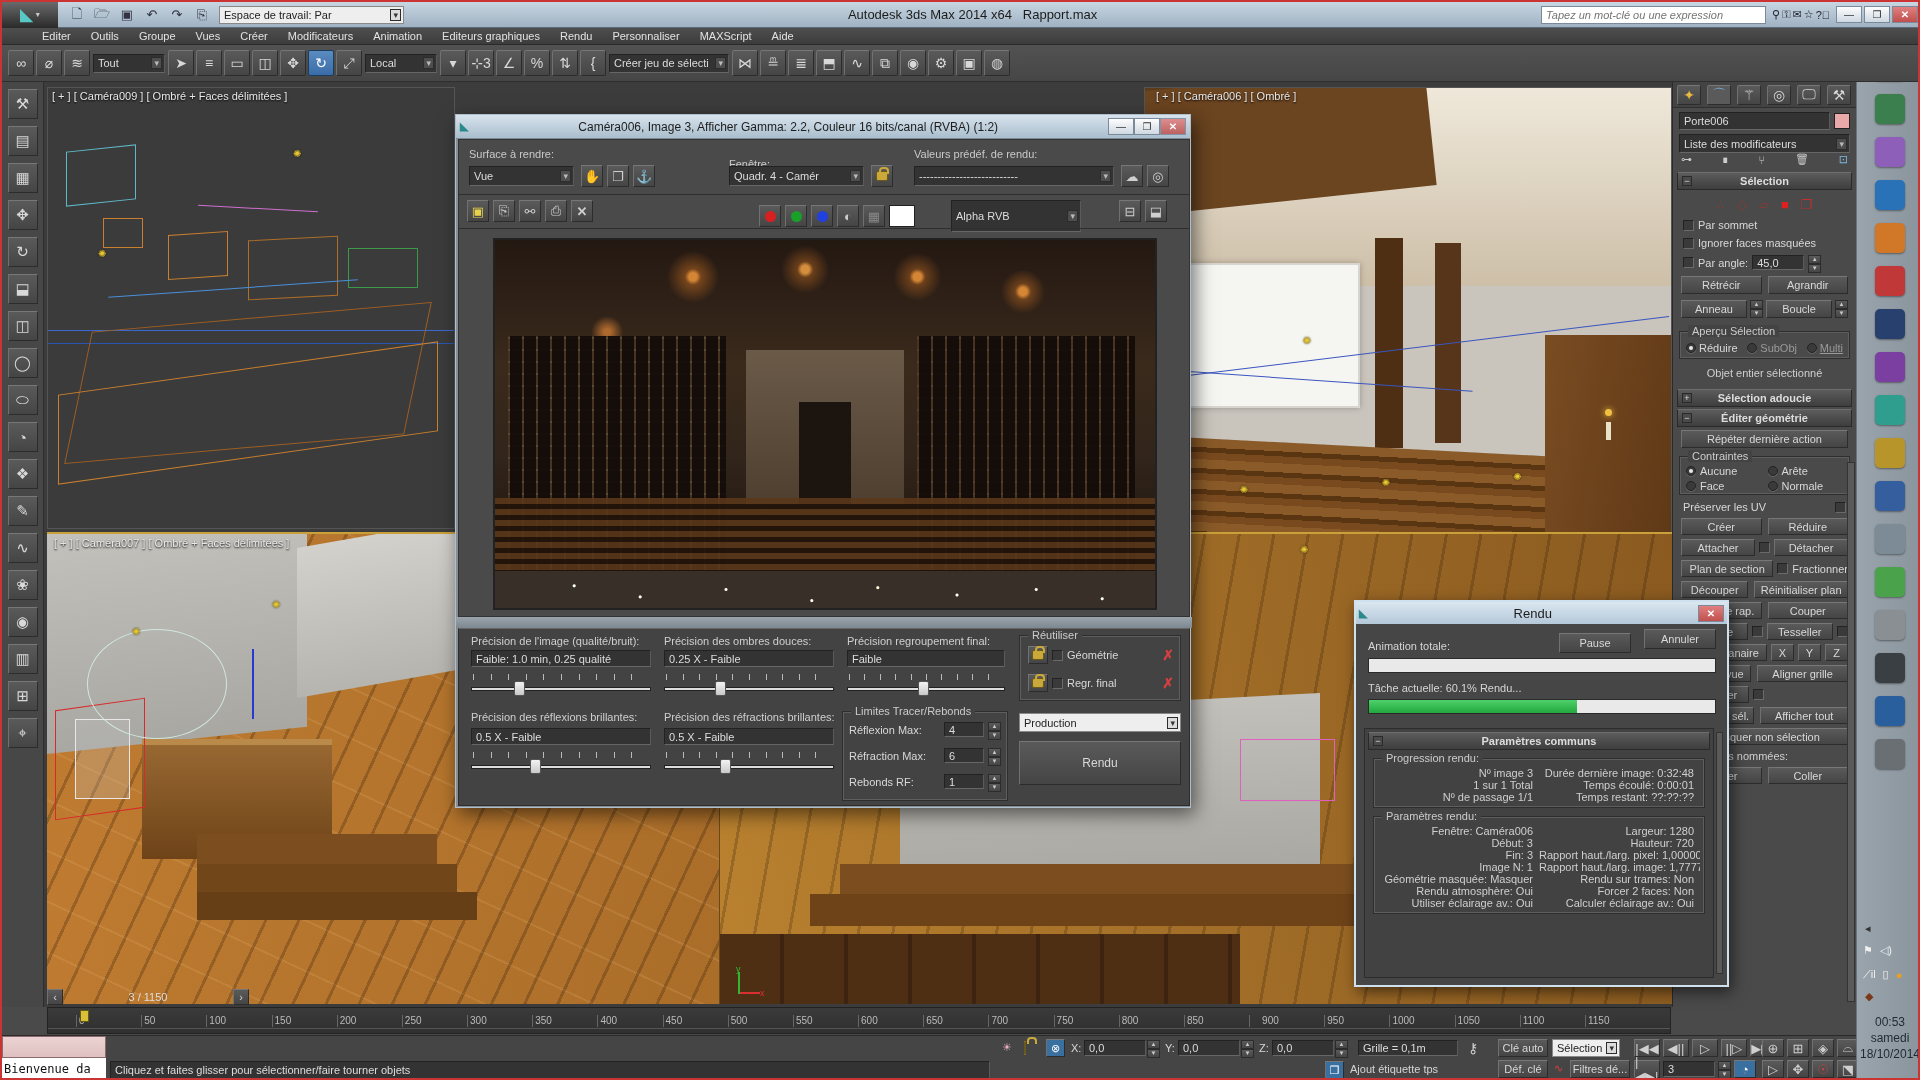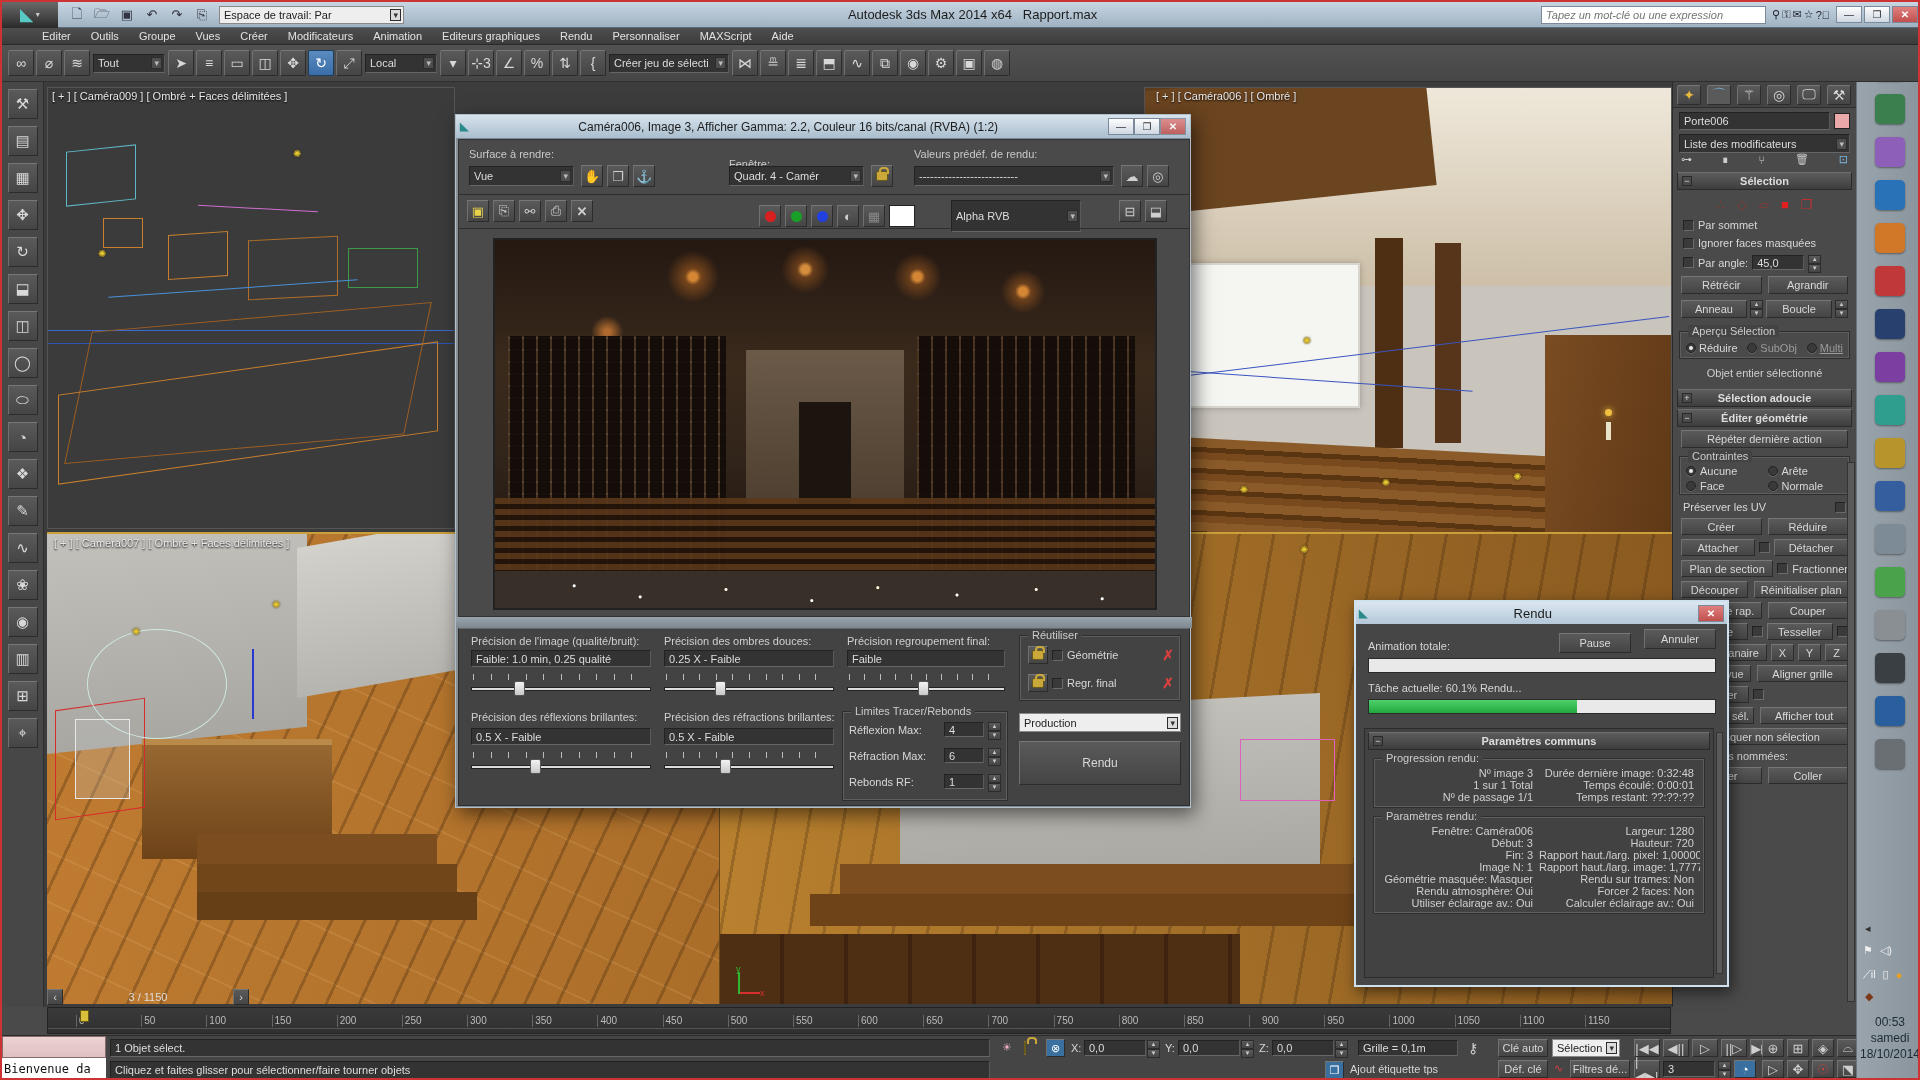--- a/index.html
+++ b/index.html
@@ -737,21 +737,20 @@
       </div>
     <div style="position:absolute;left:32px;top:2px;width:9px;height:12px;background:#d8c03a;border:1px solid #6a5a10;"></div>
     <div style="position:absolute;left:0;bottom:4px;width:100%;height:1px;background:#555;"></div>
   </div>
 
   <div style="position:absolute;left:0;top:1033px;width:1854px;height:47px;background:#454545;border-top:1px solid #2a2a2a;z-index:6;">
 
     <div style="position:absolute;left:0;top:0;width:104px;height:22px;background:linear-gradient(#ecd3d3,#dfc0c0);border:1px solid #8a6a6a;"></div>
     <div style="position:absolute;left:0;top:22px;width:104px;height:25px;background:#fff;color:#111;font-family:'DejaVu Sans Mono',monospace;font-size:12px;padding:4px 2px;white-space:nowrap;overflow:hidden;">Bienvenue da</div>
 
-    <div class="field" style="position:absolute;left:108px;top:3px;width:880px;height:18px;">1 Objet sélect.</div>
     <div class="field" style="position:absolute;left:108px;top:25px;width:880px;height:18px;">Cliquez et faites glisser pour sélectionner/faire tourner objets</div>
 
     <span style="position:absolute;left:1000px;top:5px;color:#e8b0c0;">☀</span>
     <div style="position:absolute;left:1022px;top:6px;"><span class="padlock"></span></div>
     <div class="btn" style="position:absolute;left:1044px;top:3px;width:19px;height:18px;background:#3a70a0;color:#fff;">⊗</div>
 
     <span style="position:absolute;left:1069px;top:6px;">X:</span>
     <div class="field" style="position:absolute;left:1082px;top:4px;width:62px;height:16px;">0,0</div>
     <div class="spin" style="position:absolute;left:1145px;top:4px;height:16px;">
         <span>▲</span>

